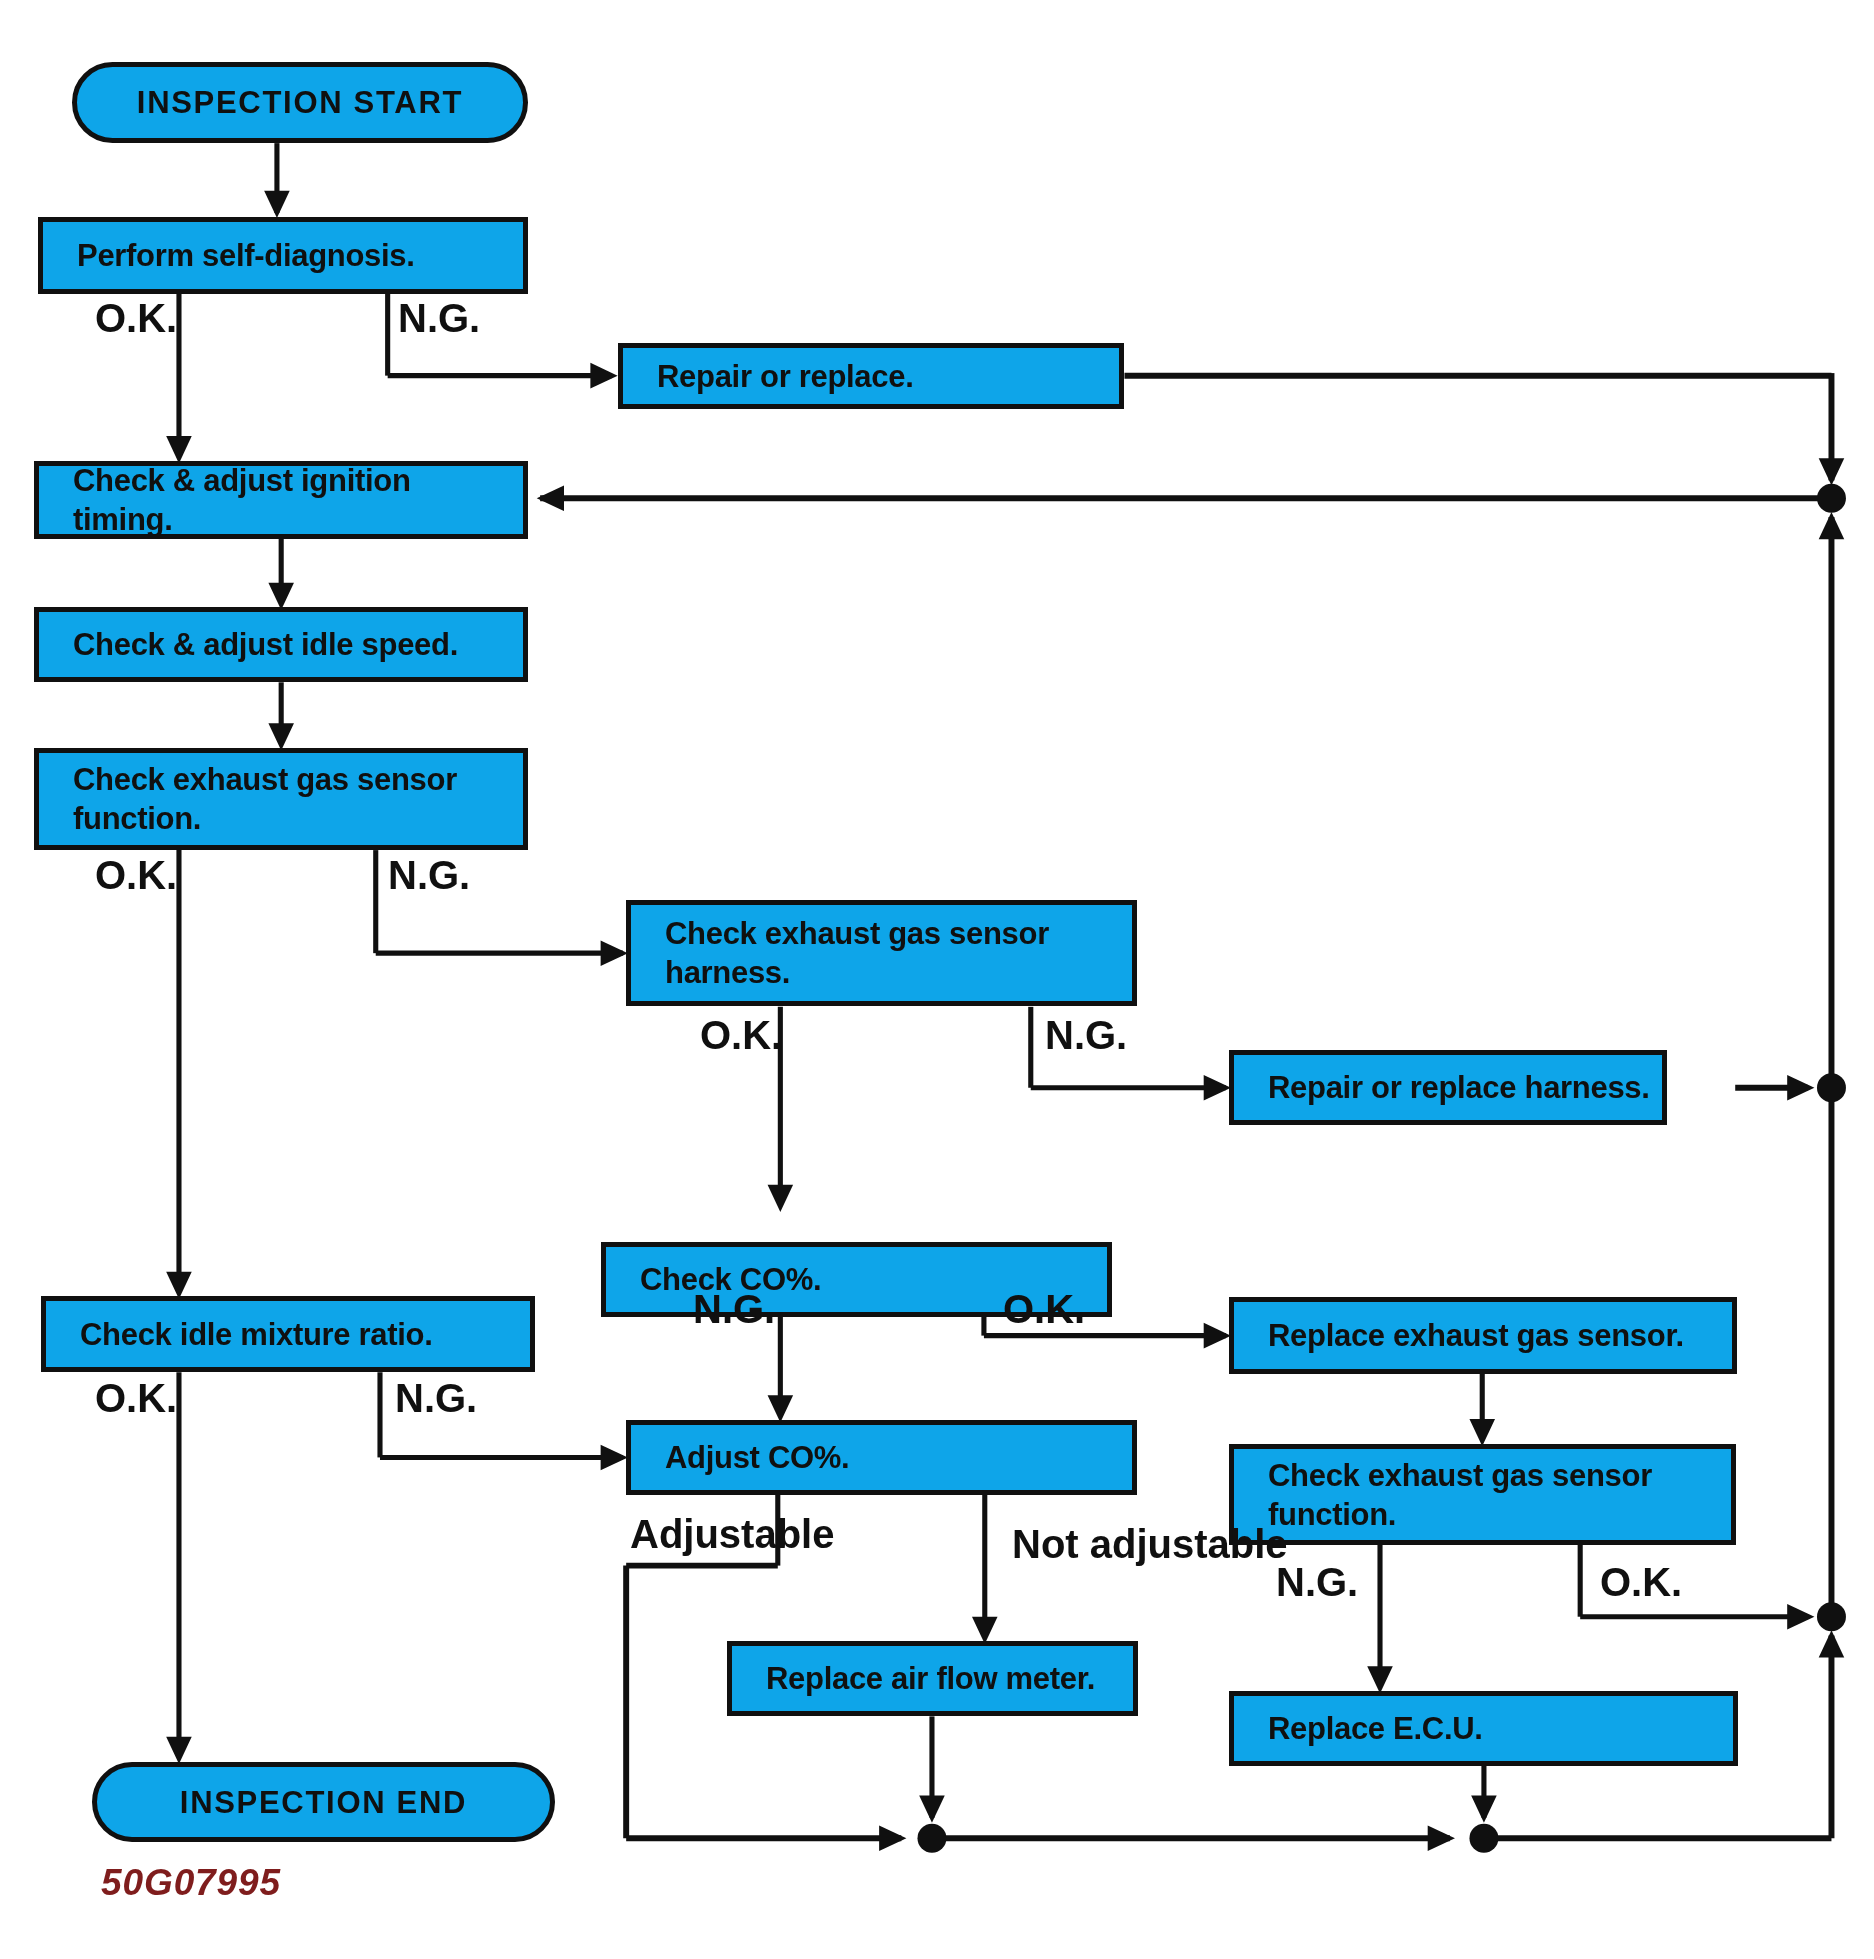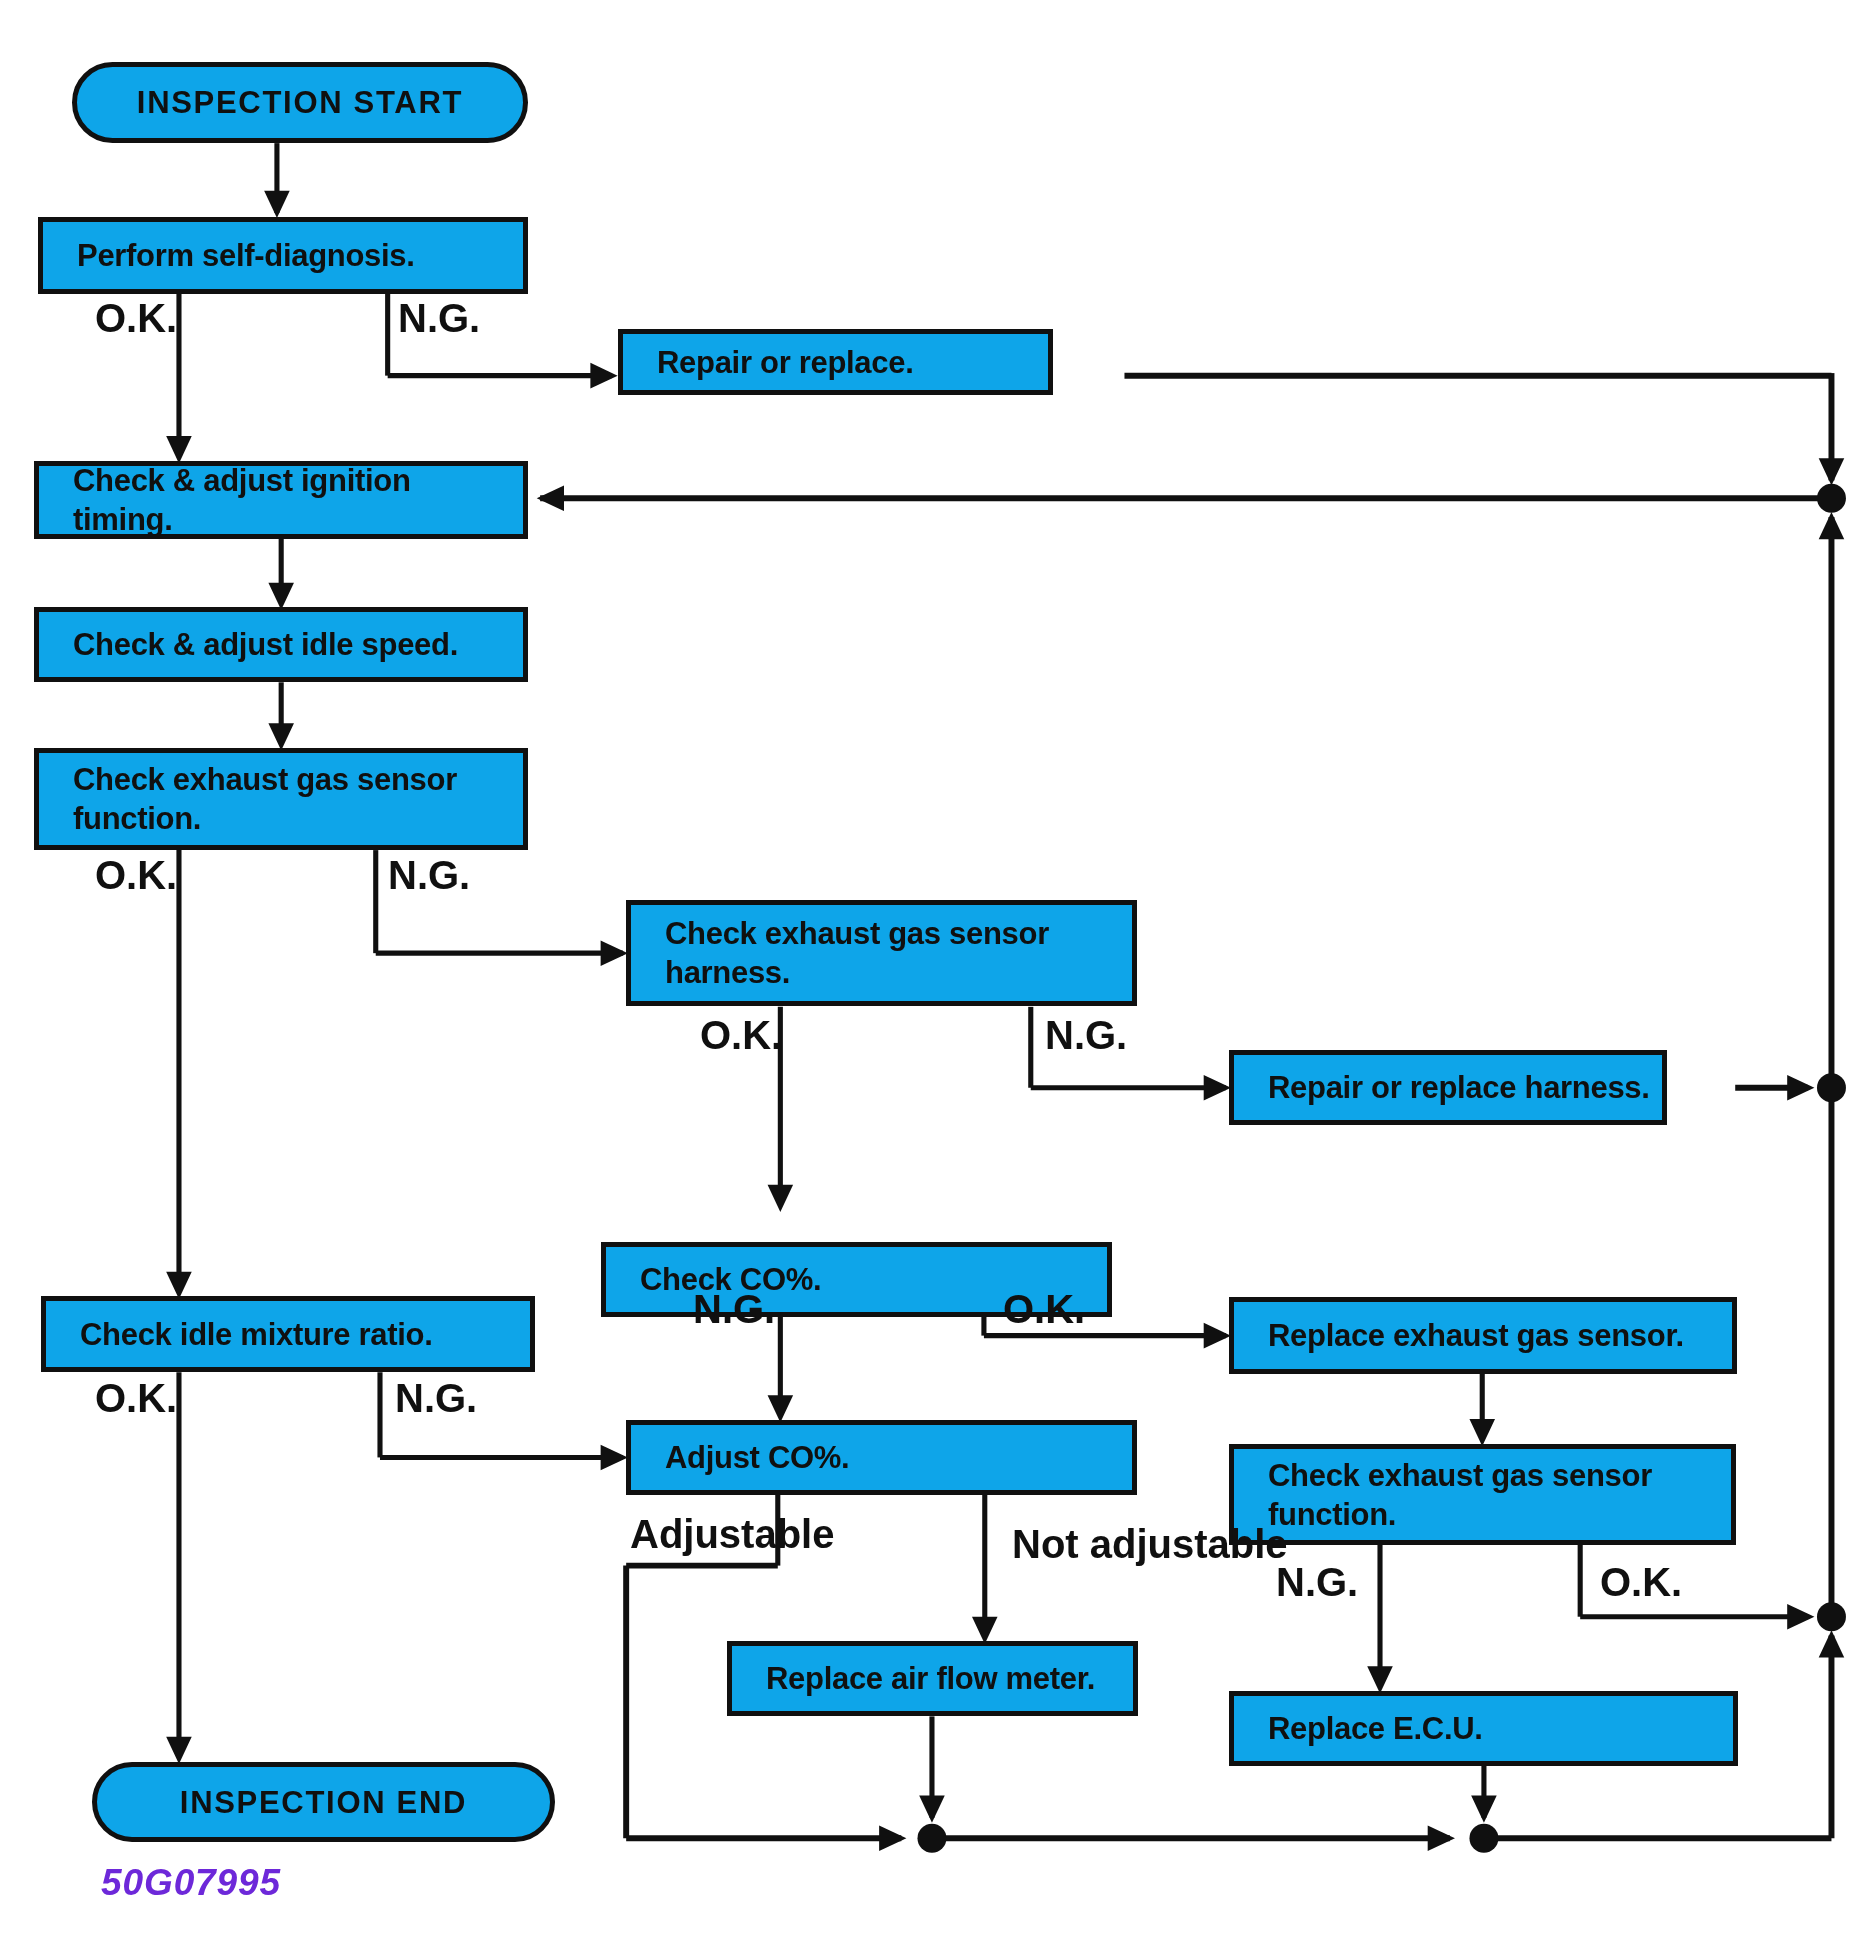--- a/index.html
+++ b/index.html
@@ -8,21 +8,21 @@
   #wires{position:absolute;left:0;top:0;z-index:1;}
   .node{position:absolute;z-index:2;box-sizing:border-box;background:#0ea5e9;
     border:5.1px solid #101010;display:flex;align-items:center;
     font-weight:700;font-size:31px;line-height:39px;letter-spacing:-0.3px;
     color:#101010;padding-left:34px;padding-right:8.5px;white-space:pre-line;}
   .node.terminal{border-radius:43px;justify-content:center;text-align:center;
     padding-left:10.2px;padding-right:10.2px;letter-spacing:1.7px;white-space:nowrap;}
   .flabel{position:absolute;z-index:2;font-weight:700;font-size:40px;line-height:36px;
     color:#101010;letter-spacing:0px;white-space:nowrap;}
   .caption{position:absolute;left:101px;top:1862px;z-index:2;font-weight:700;
-    font-style:italic;font-size:37px;color:#6d28d9;letter-spacing:0.9px;}
+    font-style:italic;font-size:37px;color:#7f1d1d;letter-spacing:0.9px;}
 </style>
 </head>
 <body>
 
 <div id="canvas">
   <svg id="wires" width="1875" height="1960" viewBox="0 0 2201 2301">
       <line x1="325" y1="168" x2="325" y2="250" stroke="#101010" stroke-width="6"></line>
       <line x1="210" y1="345" x2="210" y2="534" stroke="#101010" stroke-width="6"></line>
       <line x1="455" y1="345" x2="455" y2="441" stroke="#101010" stroke-width="6"></line>
       <line x1="455" y1="441" x2="718" y2="441" stroke="#101010" stroke-width="6"></line>
@@ -92,21 +92,21 @@
       <circle cx="1094" cy="2158" r="17" fill="#101010"></circle>
       <circle cx="1742" cy="2158" r="17" fill="#101010"></circle>
     </svg>
 
   <div class="node terminal" style="left: 72px; top: 62px; width: 456px; height: 81px;">
     <span>INSPECTION START</span>
   </div>
   <div class="node" style="left: 38px; top: 217px; width: 490px; height: 77px;">
     <span>Perform self-diagnosis.</span>
   </div>
-  <div class="node" style="left: 618px; top: 329px; width: 435px; height: 66px;">
+  <div class="node" style="left: 618px; top: 343px; width: 506px; height: 66px;">
     <span>Repair or replace.</span>
   </div>
   <div class="node" style="left: 34px; top: 461px; width: 494px; height: 78px;">
     <span>Check &amp; adjust ignition timing.</span>
   </div>
   <div class="node" style="left: 34px; top: 607px; width: 494px; height: 75px;">
     <span>Check &amp; adjust idle speed.</span>
   </div>
   <div class="node" style="left: 34px; top: 748px; width: 494px; height: 102px;">
     <span>Check exhaust gas sensor

